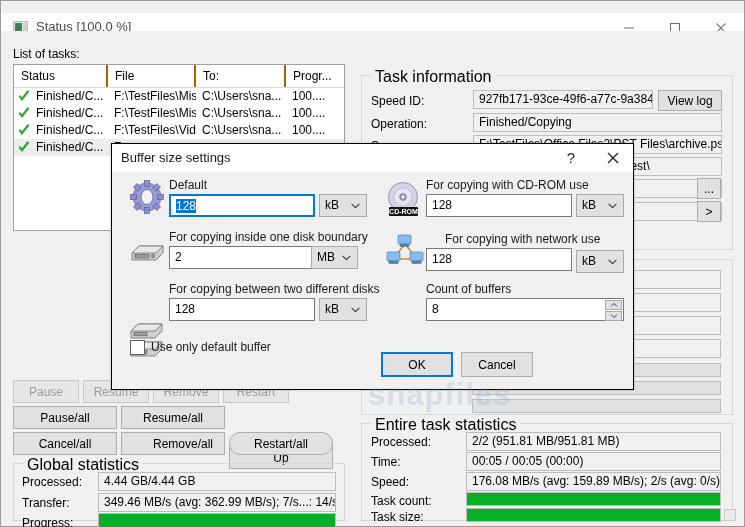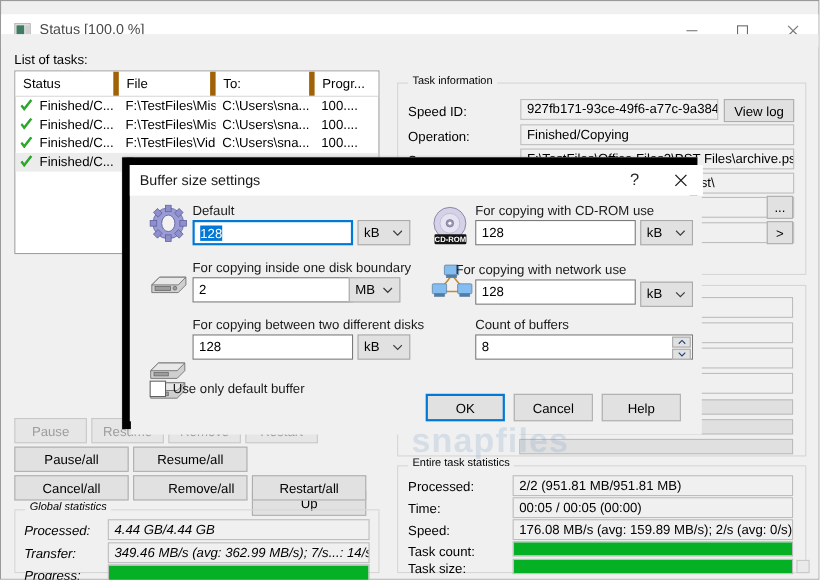--- a/index.html
+++ b/index.html
@@ -25,63 +25,63 @@
 
   
   .client{position:absolute;left:0;top:30px;width:743px;height:495px;background:#f0f0f0;}
 
   .lbl{position:absolute;font-size:12px;color:#000;white-space:nowrap;}
 
   
   #tasks-label{left:12px;top:16px;}
   .listview{position:absolute;left:12px;top:33px;width:332px;height:167px;background:#fff;border:1px solid #a0a0a0;box-sizing:border-box;overflow:hidden;}
   .lv-head{position:relative;height:22px;background:#fff;border-bottom:1px solid #d9d9d9;}
-  .lv-head .col{position:absolute;top:0;height:22px;line-height:22px;padding-left:7px;box-sizing:border-box;font-size:12px;color:#000;border-right:5px solid #a16207;overflow:hidden;white-space:nowrap;}
+  .lv-head .col{position:absolute;top:0;height:22px;line-height:22px;padding-left:7px;box-sizing:border-box;font-size:12px;color:#000;border-right:2px solid #a16207;overflow:hidden;white-space:nowrap;}
   .lv-row{position:relative;height:17px;}
   .lv-row.sel{background:#ececec;}
   .lv-row .cell{position:absolute;top:0;height:17px;line-height:17px;padding-left:6px;box-sizing:border-box;font-size:12px;white-space:nowrap;overflow:hidden;}
   .chk{position:absolute;left:4px;top:2px;width:12px;height:13px;}
 
   
   .btn{position:absolute;background:#e1e1e1;border:1px solid #adadad;box-sizing:border-box;
        font-size:12px;font-family:"Liberation Sans","DejaVu Sans",sans-serif;color:#000;
        cursor:default;padding:0;line-height:normal;}
   .btn.dis{color:#9d9d9d;background:#e6e6e6;border-color:#c8c8c8;}
   #btn-pause{left:12px;top:349px;width:66px;height:23px;}
   #btn-resume{left:82px;top:349px;width:66px;height:23px;}
   #btn-remove{left:152px;top:349px;width:66px;height:23px;}
   #btn-restart{left:222px;top:349px;width:66px;height:23px;}
   #btn-pause-all{left:12px;top:375px;width:104px;height:23px;}
   #btn-resume-all{left:120px;top:375px;width:104px;height:23px;}
   #btn-up{left:228px;top:375px;width:104px;height:23px;margin-top:40px;}
   #btn-cancel-all{left:12px;top:401px;width:104px;height:23px;}
   #btn-remove-all{left:120px;top:401px;width:104px;height:23px;padding-left:20px;}
-  #btn-restart-all{left:228px;top:401px;width:104px;height:23px;}
+  #btn-restart-all{left:228px;top:401px;width:104px;height:23px;border-radius:11px;}
 
   
   .group{position:absolute;border:1px solid #d6d6d6;box-sizing:border-box;}
-  .group > .gtitle{position:absolute;top:-8px;left:9px;background:#f0f0f0;padding:0 4px;font-size:10px;color:#000;white-space:nowrap;}
-
-  #grp-global{left:12px;top:432px;width:332px;height:58px;font-style:italic;}
+  .group > .gtitle{position:absolute;top:-8px;left:9px;background:#f0f0f0;padding:0 4px;font-size:16px;color:#000;white-space:nowrap;}
+
+  #grp-global{left:12px;top:432px;width:332px;height:58px;}
   #grp-task{left:360px;top:44px;width:372px;height:175px;}
   #grp-entire{left:360px;top:392px;width:372px;height:98px;}
 
   .ro{position:absolute;background:#f0f0f0;border:1px solid #bdbdbd;box-sizing:border-box;
       font-size:12px;line-height:17px;padding-left:5px;white-space:nowrap;overflow:hidden;}
   .bar{position:absolute;background:#e6e6e6;border:1px solid #bcbcbc;box-sizing:border-box;overflow:hidden;}
   .bar > i{display:block;height:100%;background:#06b025;}
 
   
   .fl{position:absolute;font-size:12px;white-space:nowrap;}
 
   .smallbtn{position:absolute;background:#e1e1e1;border:1px solid #adadad;box-sizing:border-box;font-size:12px;text-align:center;cursor:default;}
 
   
   #dialog{position:absolute;left:110px;top:142px;width:523px;height:247px;background:#f0f0f0;
-          border:7px solid #000000;box-sizing:border-box;box-shadow:0 0 2px rgba(0,0,0,.25);}
+          border:1px solid #000000;box-sizing:border-box;box-shadow:0 0 2px rgba(0,0,0,.25);}
   #dlg-title-bar{position:absolute;left:0;top:0;width:521px;height:28px;background:#fff;}
   #dlg-title{position:absolute;left:9px;top:6px;font-size:13px;color:#1a1a1a;white-space:nowrap;}
   #dlg-help-btn{position:absolute;left:440px;top:0;width:38px;height:28px;cursor:default;
                 text-align:center;line-height:28px;font-size:15px;color:#2a2a2a;}
   #dlg-close-btn{position:absolute;left:481px;top:0;width:40px;height:28px;cursor:default;}
   #dlg-close-btn svg{position:absolute;left:50%;top:50%;transform:translate(-50%,-50%);}
   #dlg-body{position:absolute;left:1px;top:28px;width:519px;height:217px;background:#f0f0f0;}
 
   .dlbl{position:absolute;font-size:12px;color:#1a1a1a;white-space:nowrap;}
   .tinput{position:absolute;background:#fff;border:1px solid #7a7a7a;box-sizing:border-box;
@@ -381,21 +381,21 @@
 
       <span class="dlbl" style="left:313px;top:6px;">For copying with CD-ROM use</span>
       <div class="tinput" style="left:313px;top:22px;width:146px;"><span>128</span></div>
       <div class="combo" style="left:463px;top:22px;width:48px;">
         <span class="ctext">kB</span>
         <svg class="carrow" width="9" height="6" viewBox="0 0 9 6">
             <path d="M0.6 0.8 L4.5 4.7 L8.4 0.8" fill="none" stroke="#3c3c3c" stroke-width="1.1"></path>
           </svg>
       </div>
 
-      <span class="dlbl" style="left:295px;top:60px;">For copying with network use</span>
+      <span class="dlbl" style="left:332px;top:60px;">For copying with network use</span>
       <div class="tinput" style="left:313px;top:76px;width:146px;"><span>128</span></div>
       <div class="combo" style="left:463px;top:78px;width:48px;">
         <span class="ctext">kB</span>
         <svg class="carrow" width="9" height="6" viewBox="0 0 9 6">
             <path d="M0.6 0.8 L4.5 4.7 L8.4 0.8" fill="none" stroke="#3c3c3c" stroke-width="1.1"></path>
           </svg>
       </div>
 
       <span class="dlbl" style="left:313px;top:110px;">Count of buffers</span>
       <div class="tinput" style="left:313px;top:126px;width:198px;">
@@ -412,18 +412,17 @@
               </svg>
             </div>
         </div>
       </div>
 
       <div id="chk-default"></div>
       <span class="dlbl" id="chk-default-label">Use only default buffer</span>
 
       <button class="dbtn" id="dlg-ok">OK</button>
       <button class="dbtn" id="dlg-cancel">Cancel</button>
-      <button class="dbtn" id="dlg-help">Help</button>
 
     </div>
   </div>
 
 </div>
 
 </body></html>

